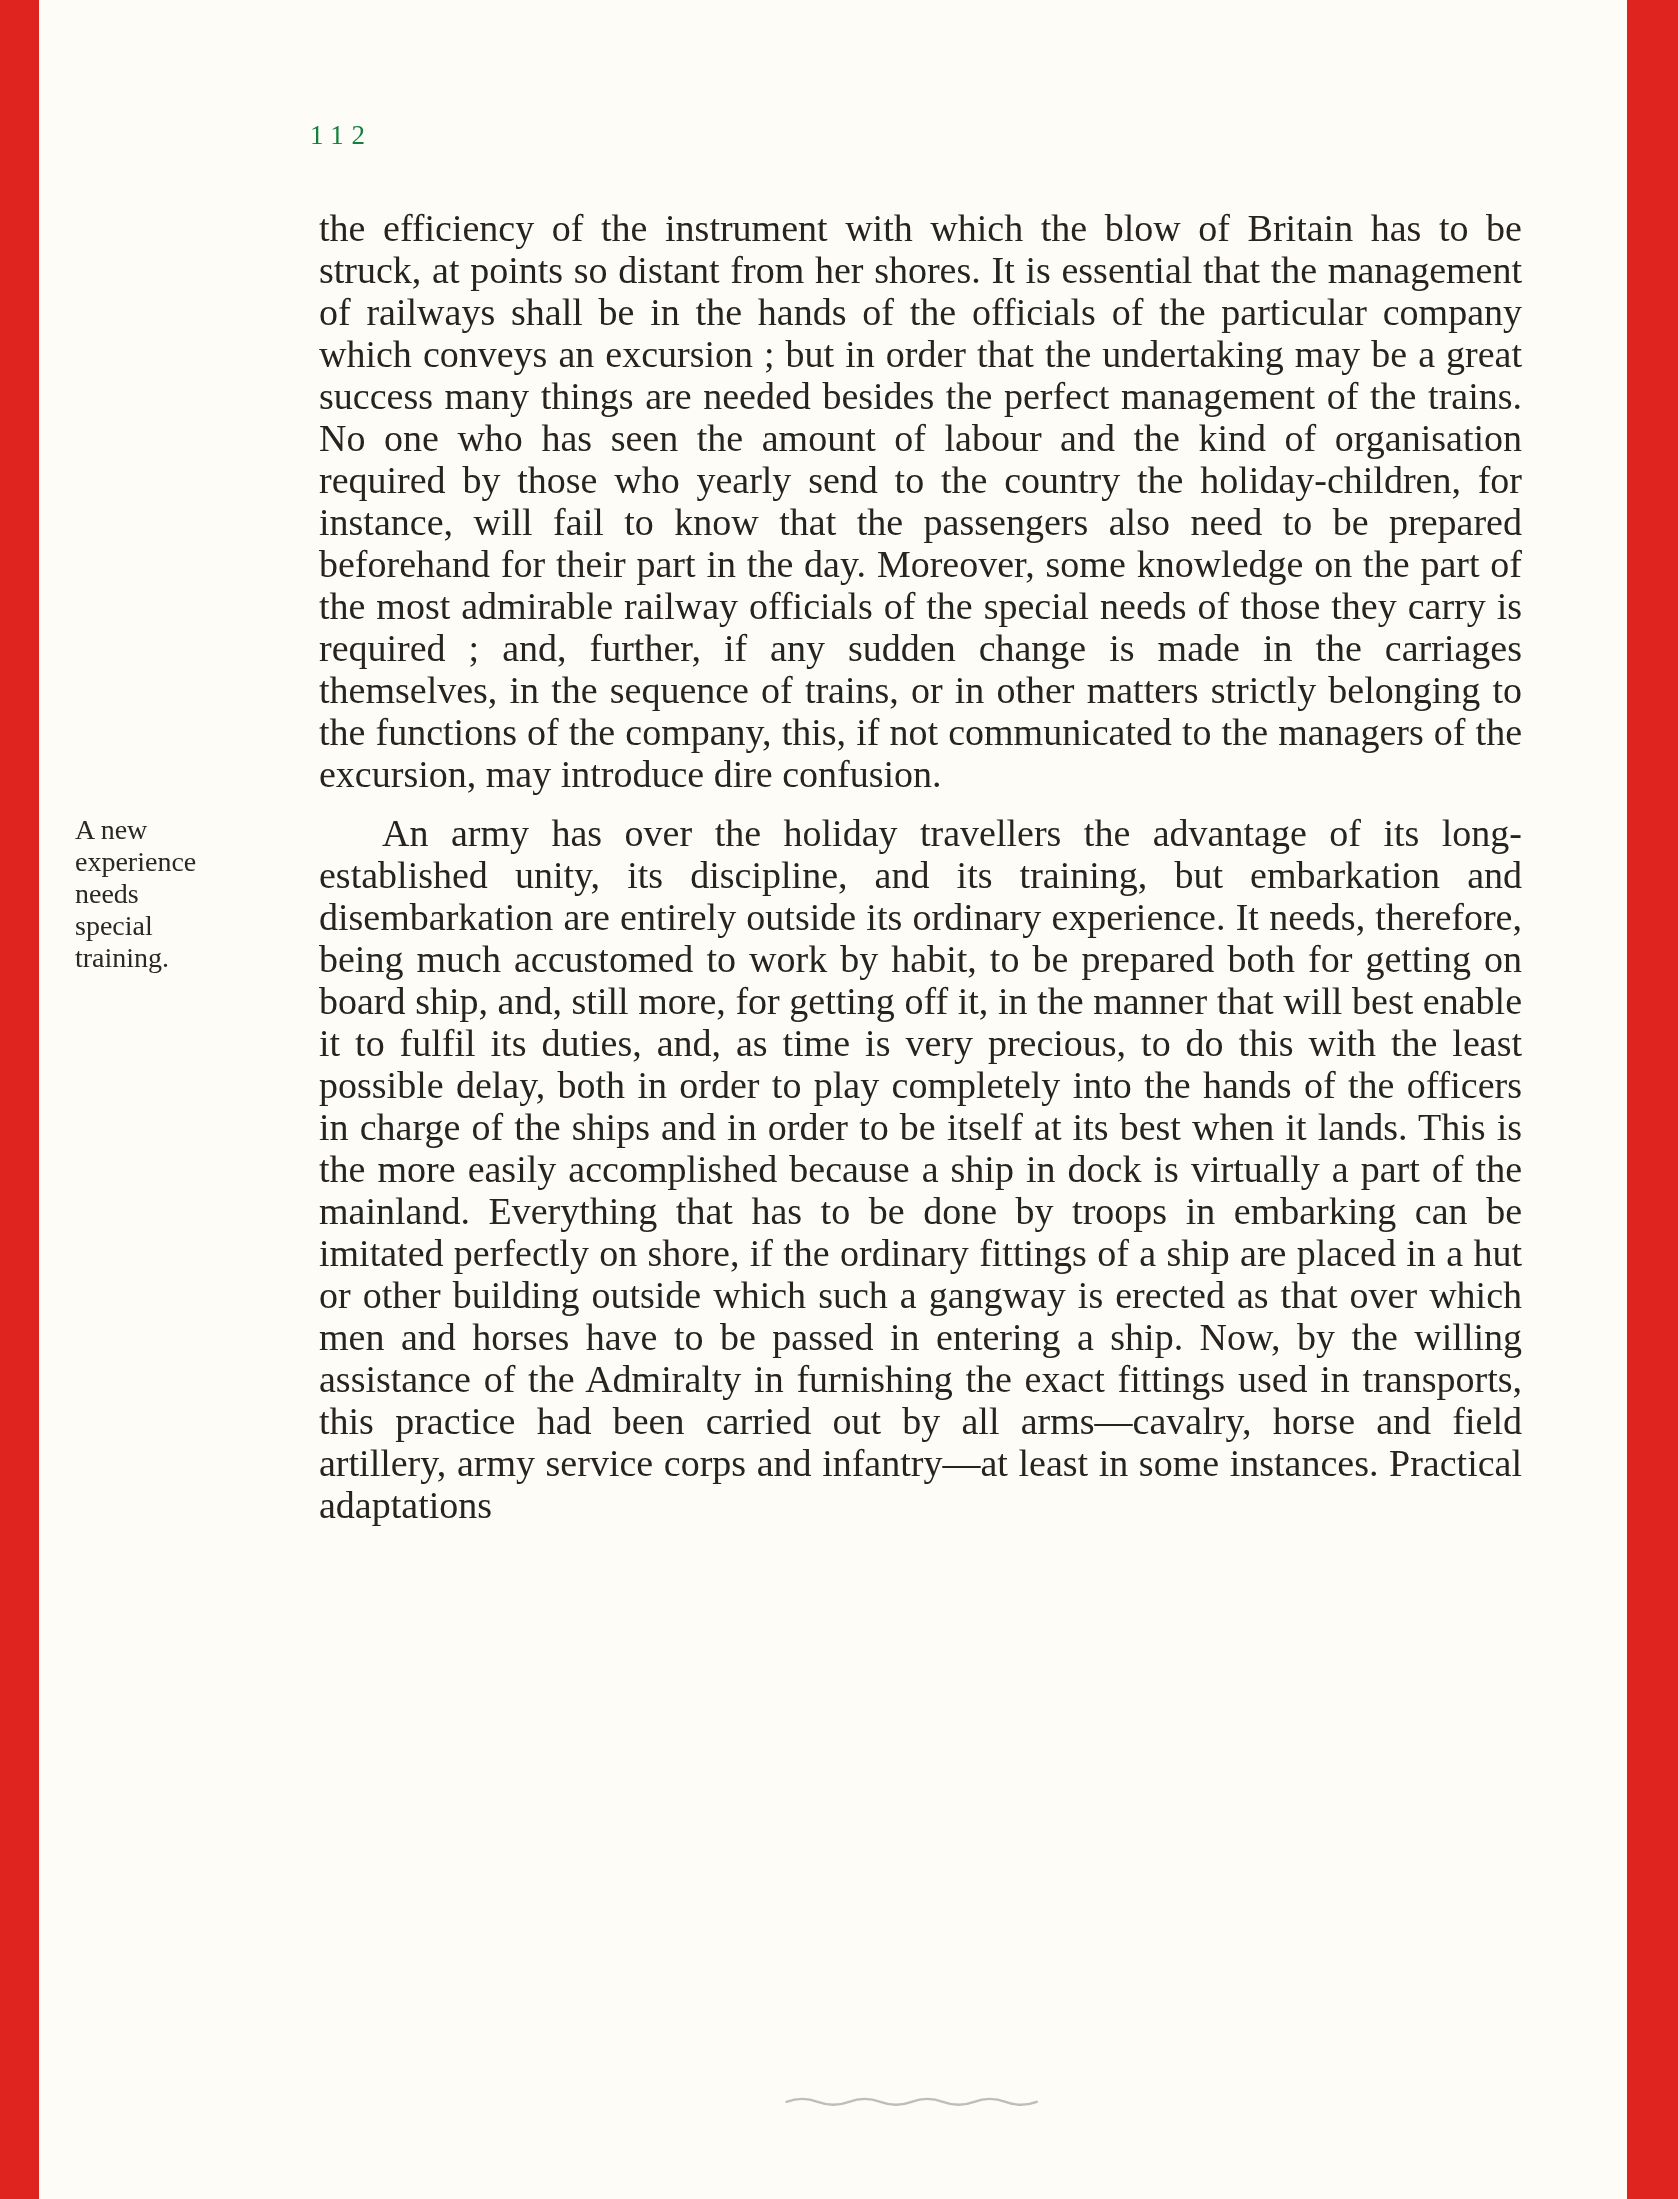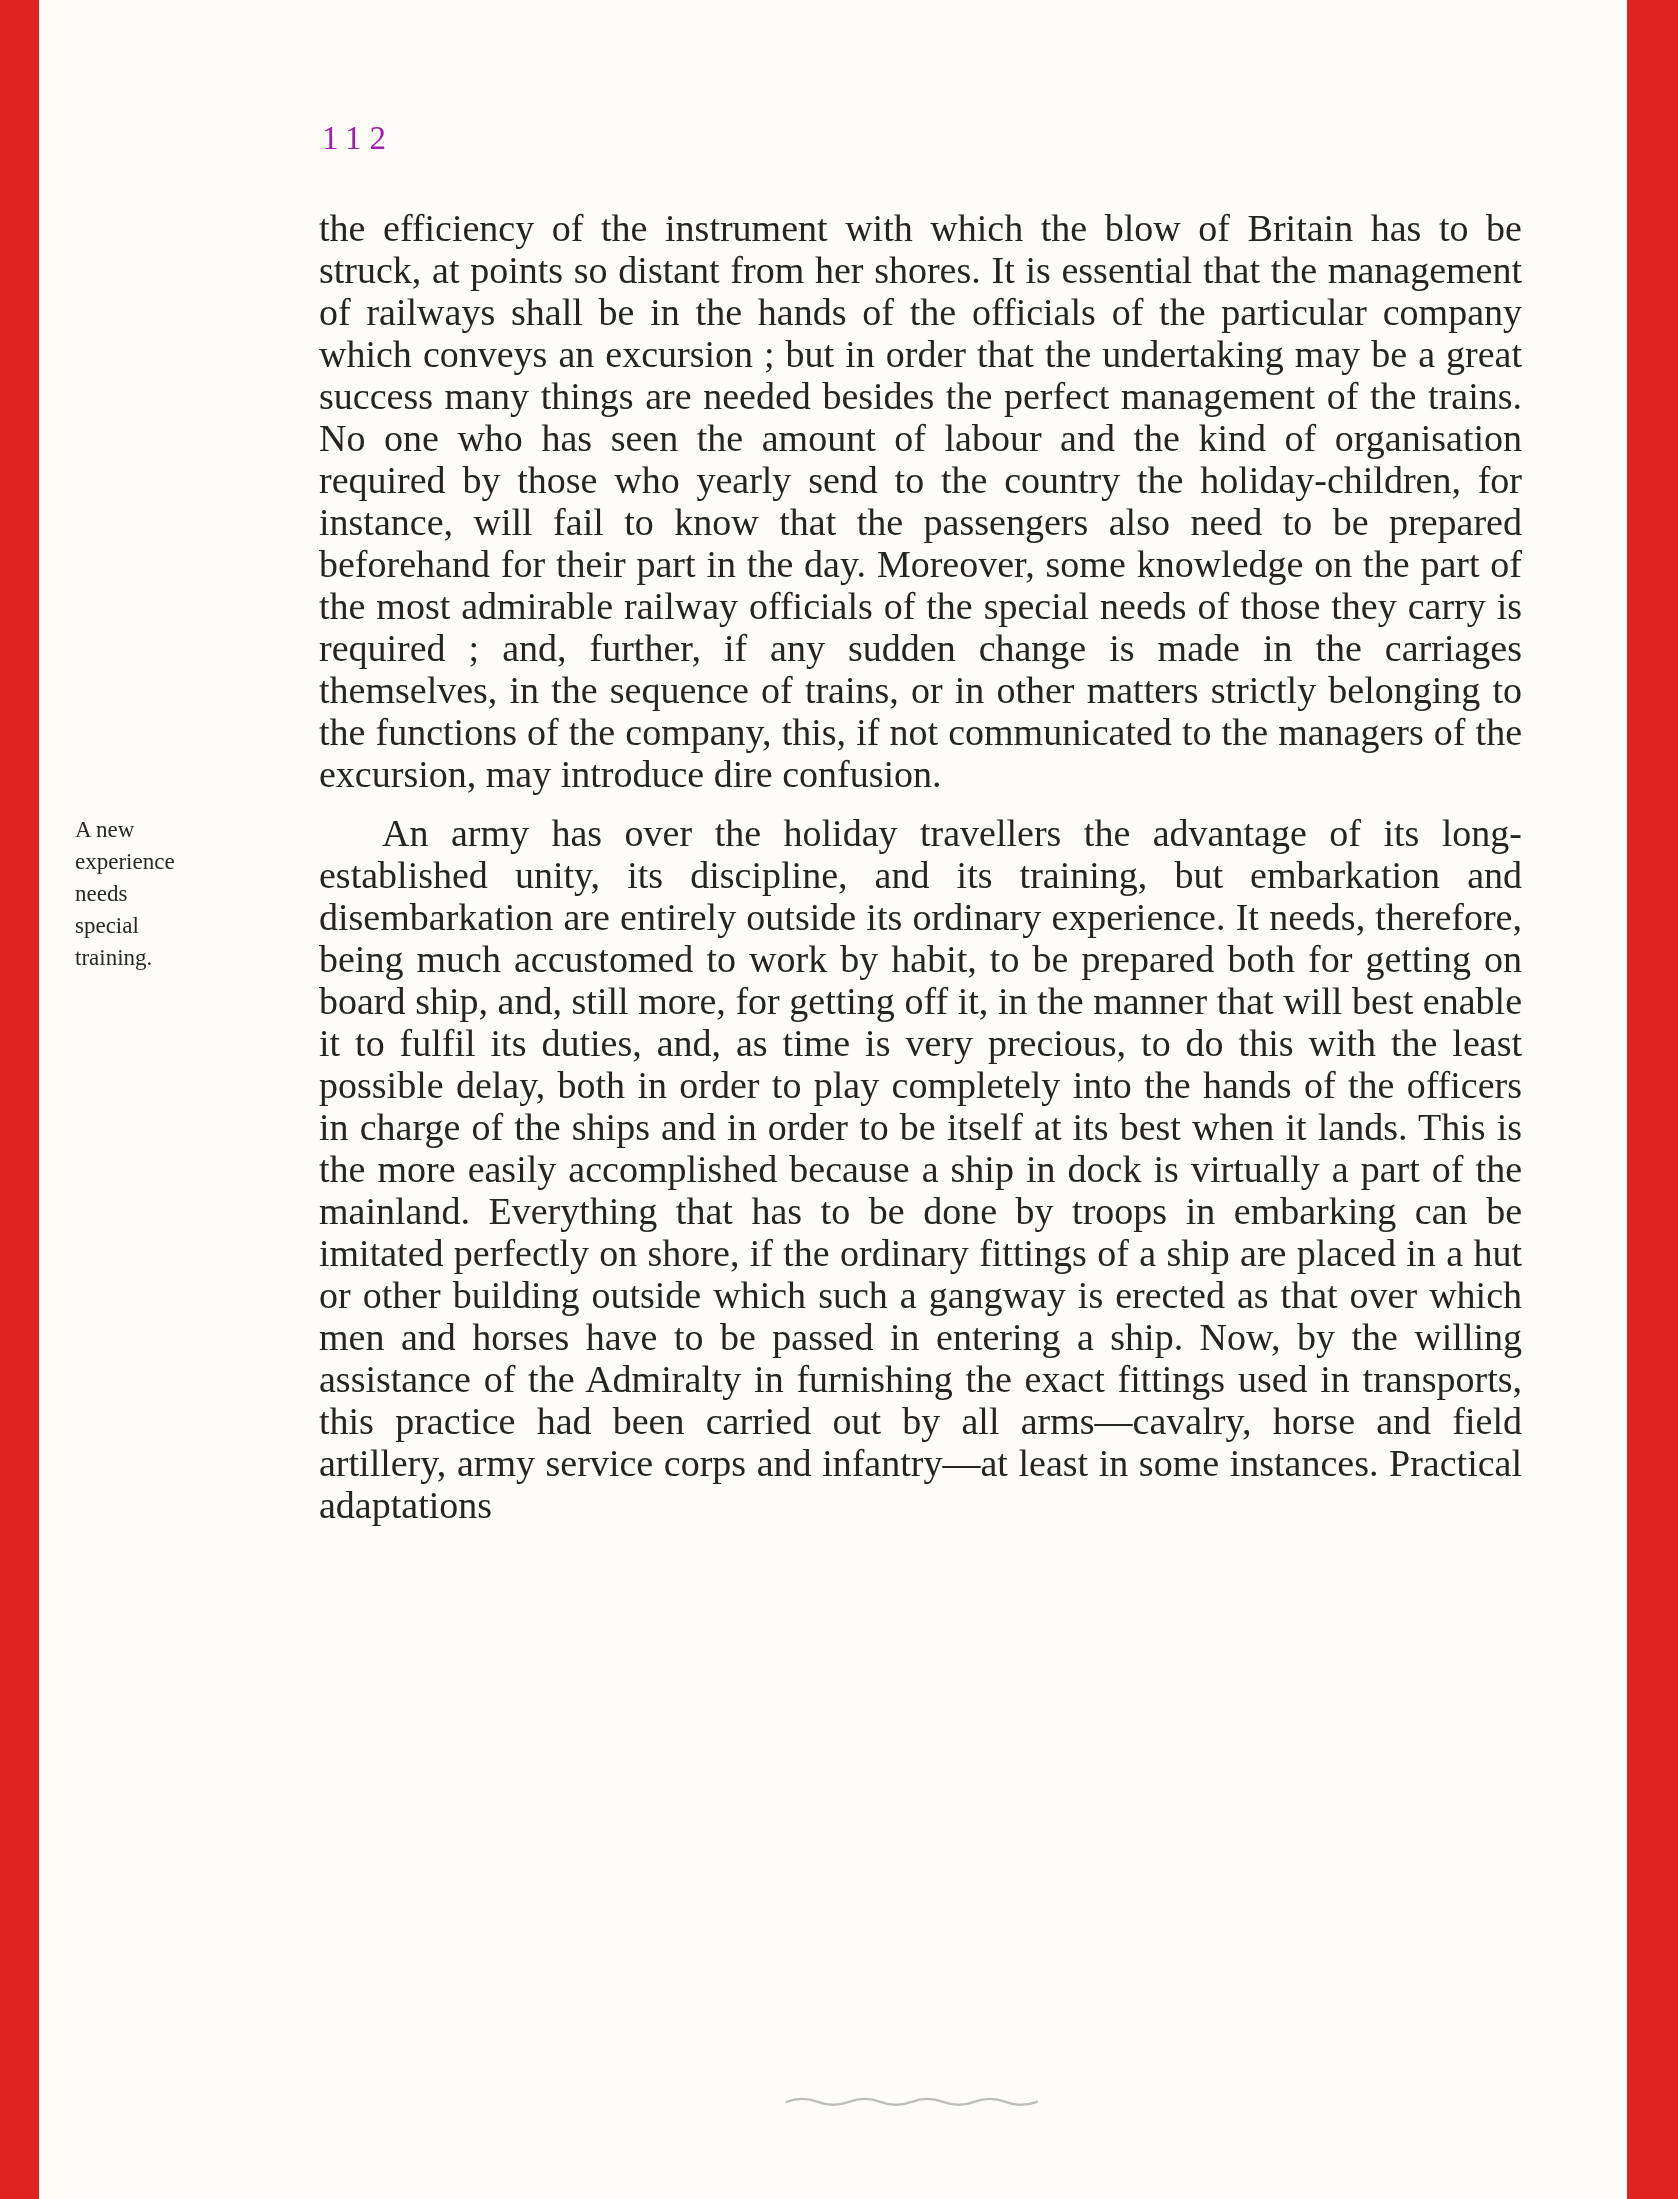--- a/index.html
+++ b/index.html
@@ -23,25 +23,25 @@
   
   .header {
     position: absolute;
     top: 110px;
     left: 302px;
     width: 1237px;
     height: 59px;
   }
   .page-number {
     position: absolute;
-    left: 20px;
+    left: 8px;
     top: 9.8px;
-    font-size: 33px;
+    font-size: 27px;
     letter-spacing: 7.8px;
-    color: #a21caf;
+    color: #15803d;
   }
   .running-title {
     display: block;
     text-align: center;
     font-size: 37px;
     letter-spacing: 4.9px;
     word-spacing: 11.8px;
     color: #221f1c;
     white-space: nowrap;
   }
@@ -60,21 +60,21 @@
   .text-block p { margin: 17px; }
   .para-2-wrap { position: relative; }
   .para-indent { text-indent: 63px; }
 
   
   .margin-note {
     position: absolute;
     left: -227px;
     top: 2px;
     width: 206px;
-    font-size: 23px;
+    font-size: 28px;
     line-height: 32px;
     text-align: left;
     text-indent: 0;
     white-space: pre-line;
     color: #2b2724;
   }
 
   
   .smudge {
     position: absolute;

